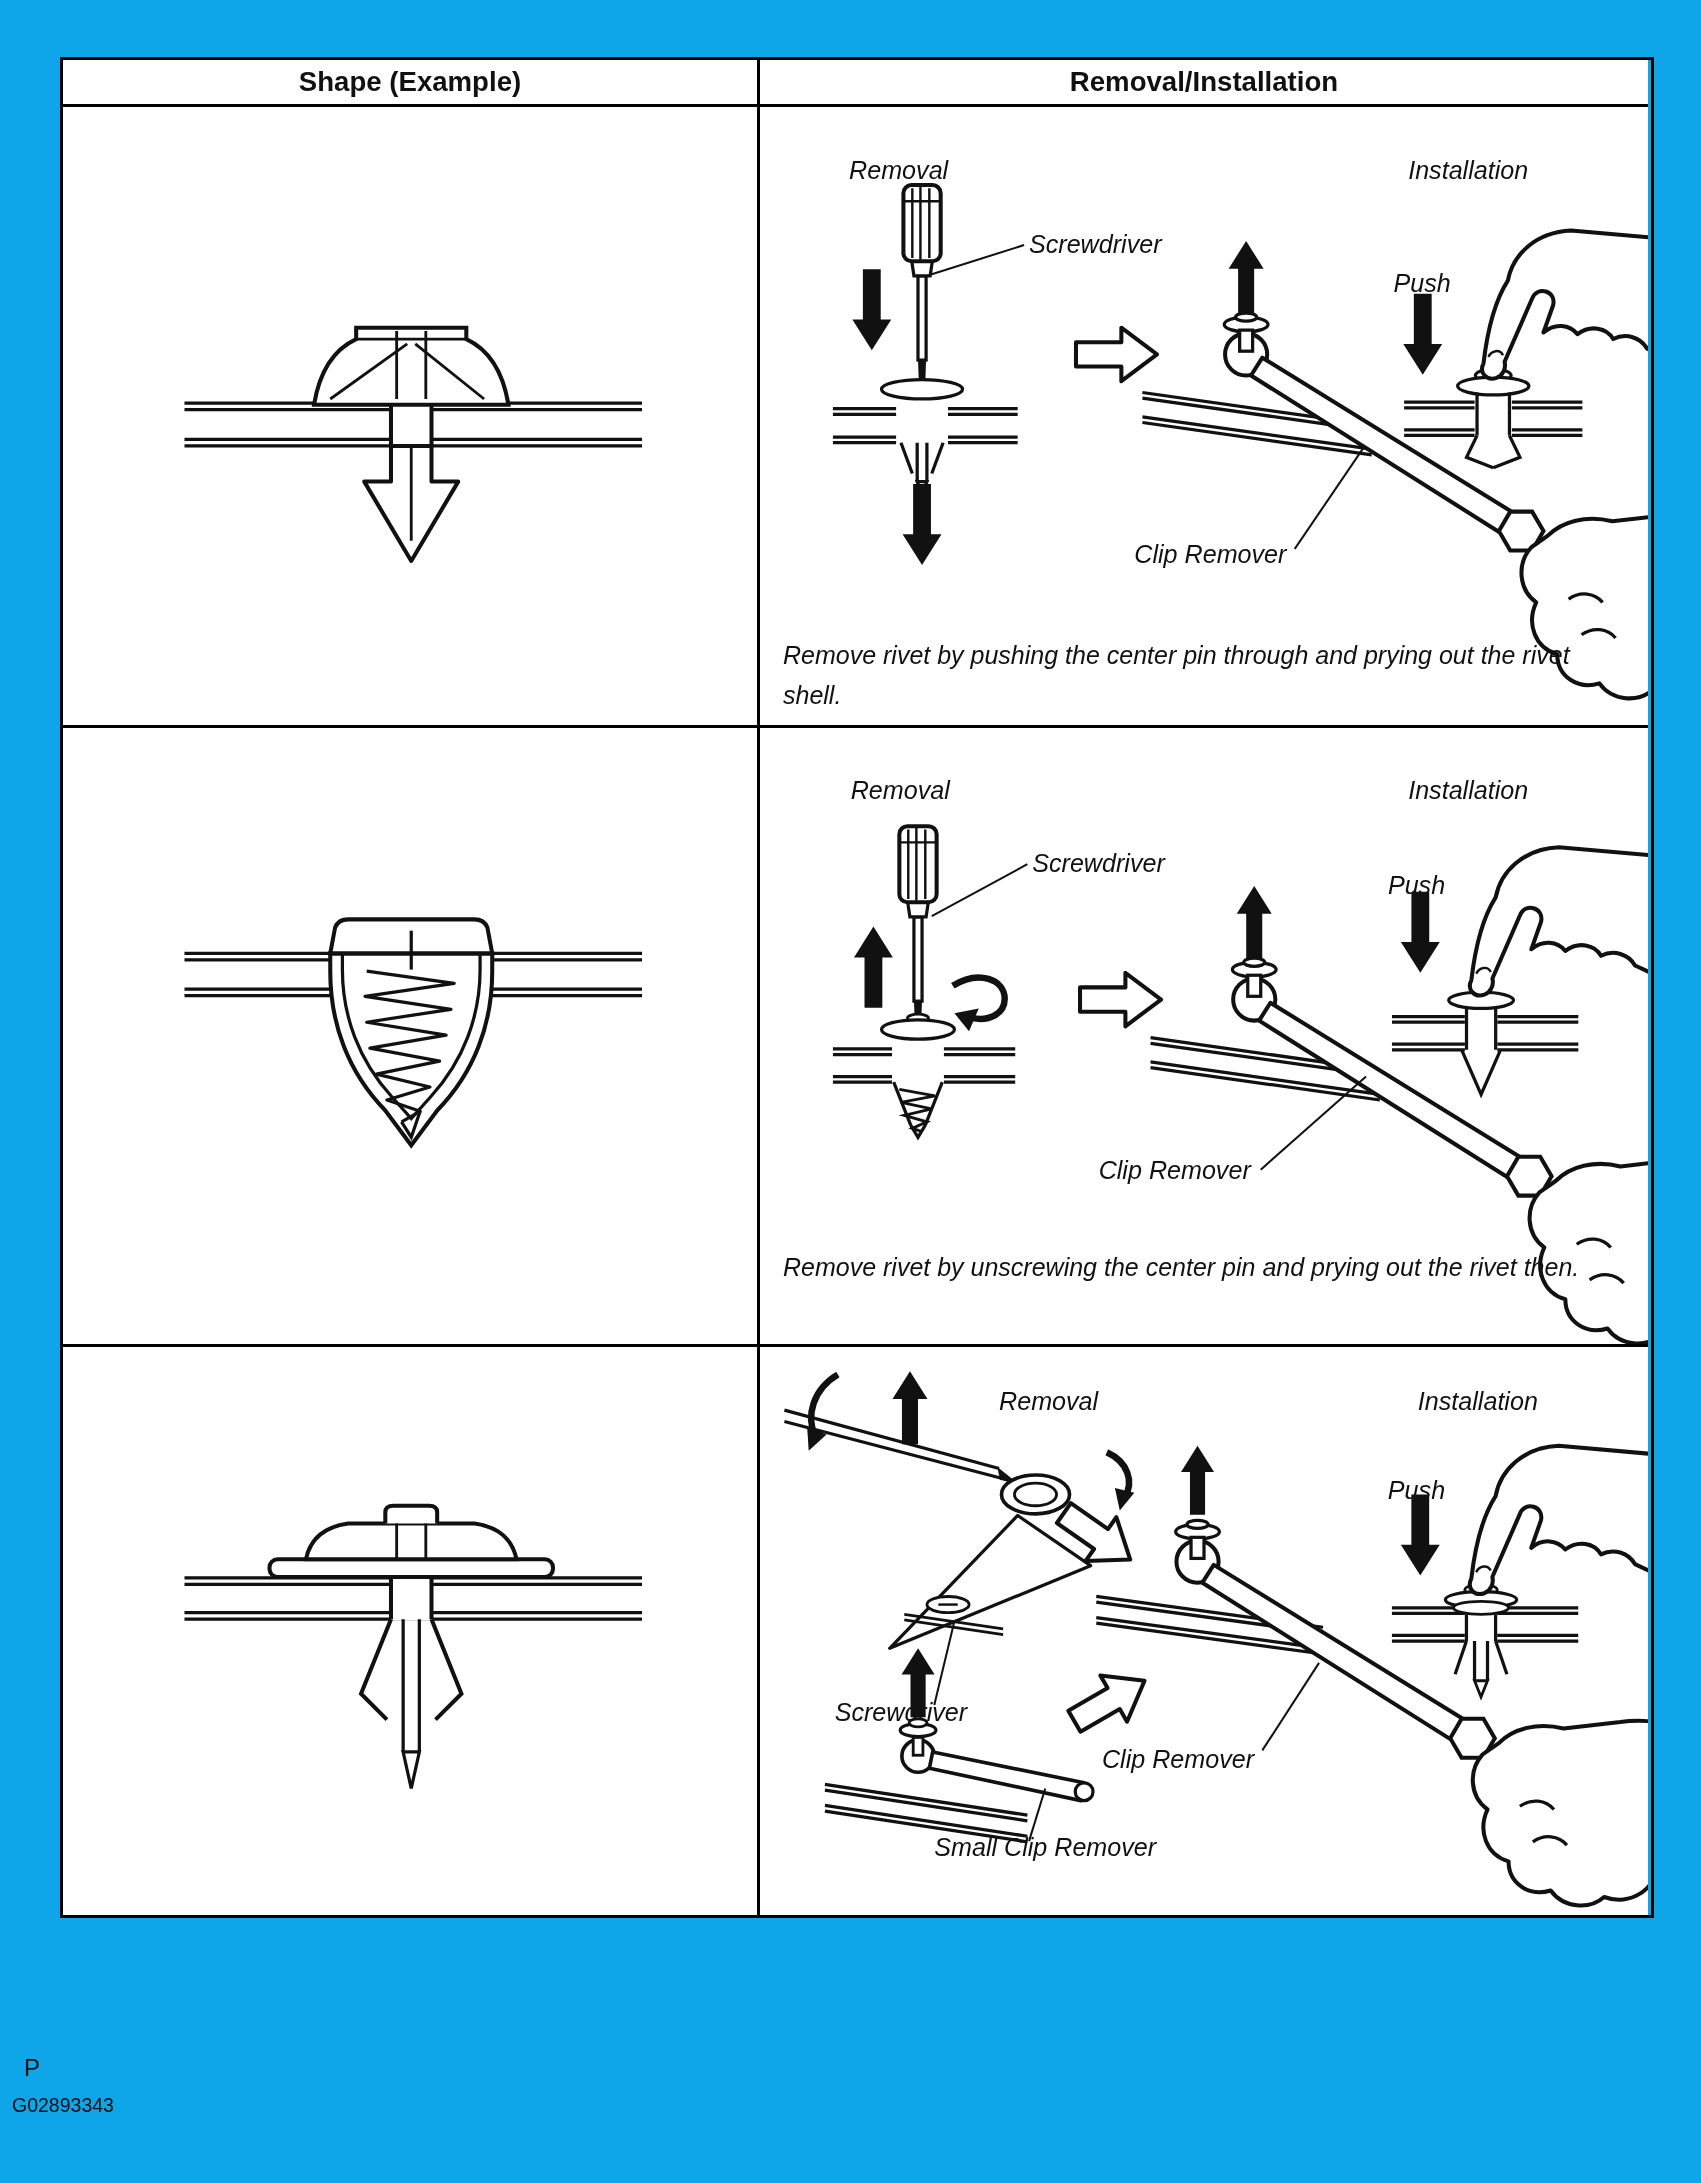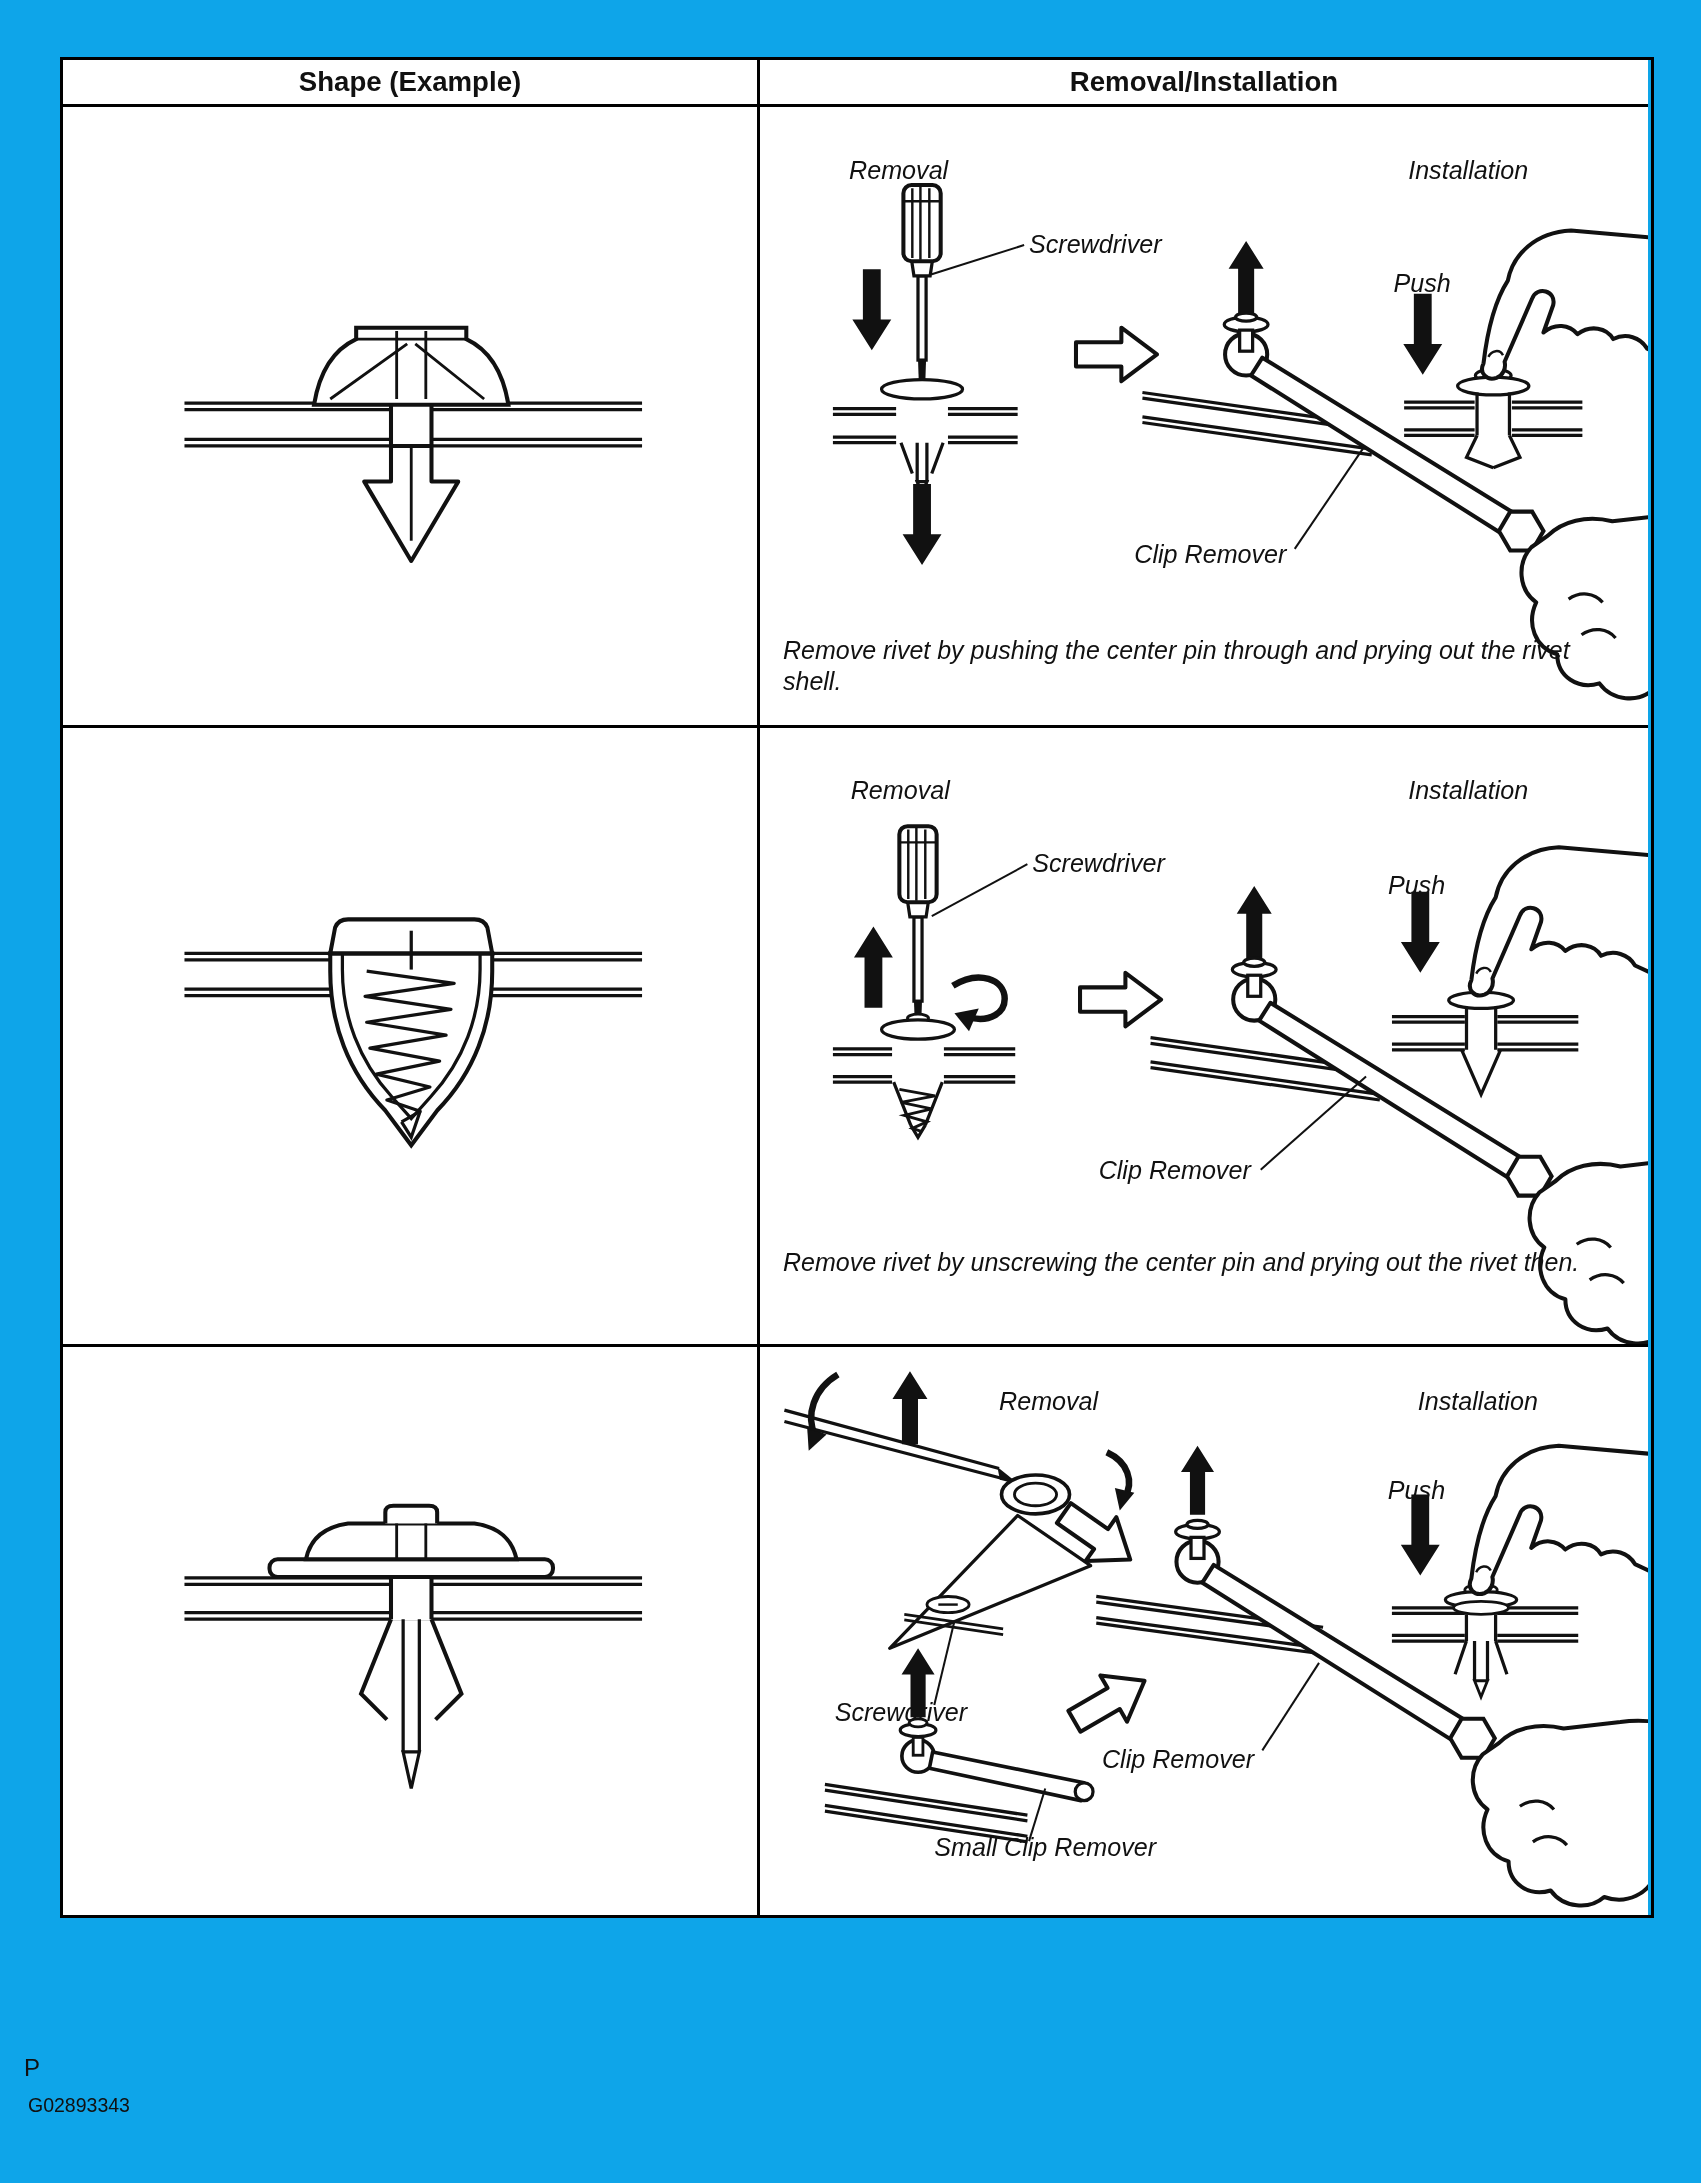--- a/index.html
+++ b/index.html
@@ -13,23 +13,23 @@
     display:grid;
     grid-template-columns:694px 891px;
     grid-template-rows:44px 621px 619px 571px;
   }
   .cell { position:relative; overflow:hidden; box-sizing:border-box; background:#fff; }
   .col2 { border-left:3.2px solid #000; }
   .rrow { border-top:3.2px solid #000;font-style:italic; }
   .hdr { display:flex; align-items:center; justify-content:center; font-weight:bold; font-size:27.6px; }
   svg.diagram { position:absolute; left:0; top:0; }
   svg text { font-family:"Liberation Sans", sans-serif; font-size:31px; fill:#111; }
-  .caption { position:absolute; left:23px; right:24px; font-size:25px; line-height:31px; }
+  .caption { position:absolute; left:23px; right:24px; font-size:25px; line-height:40px; }
   .footer-p { position:absolute; left:24px; top:2054px; font-size:24px; }
-  .figure-id { position:absolute; left:28px; top:2094px; font-size:19.5px; }
+  .figure-id { position:absolute; left:12px; top:2094px; font-size:19.5px; }
   .ln { stroke:#111; fill:none; }
 </style>
 </head>
 <body>
 
 <svg width="0" height="0" style="position:absolute" aria-hidden="true">
   <defs>
 
     <g id="arrow">
       <polygon points="0,0 24,38 11,38 11,100 -11,100 -11,38 -24,38" fill="#111" stroke="none"></polygon>

